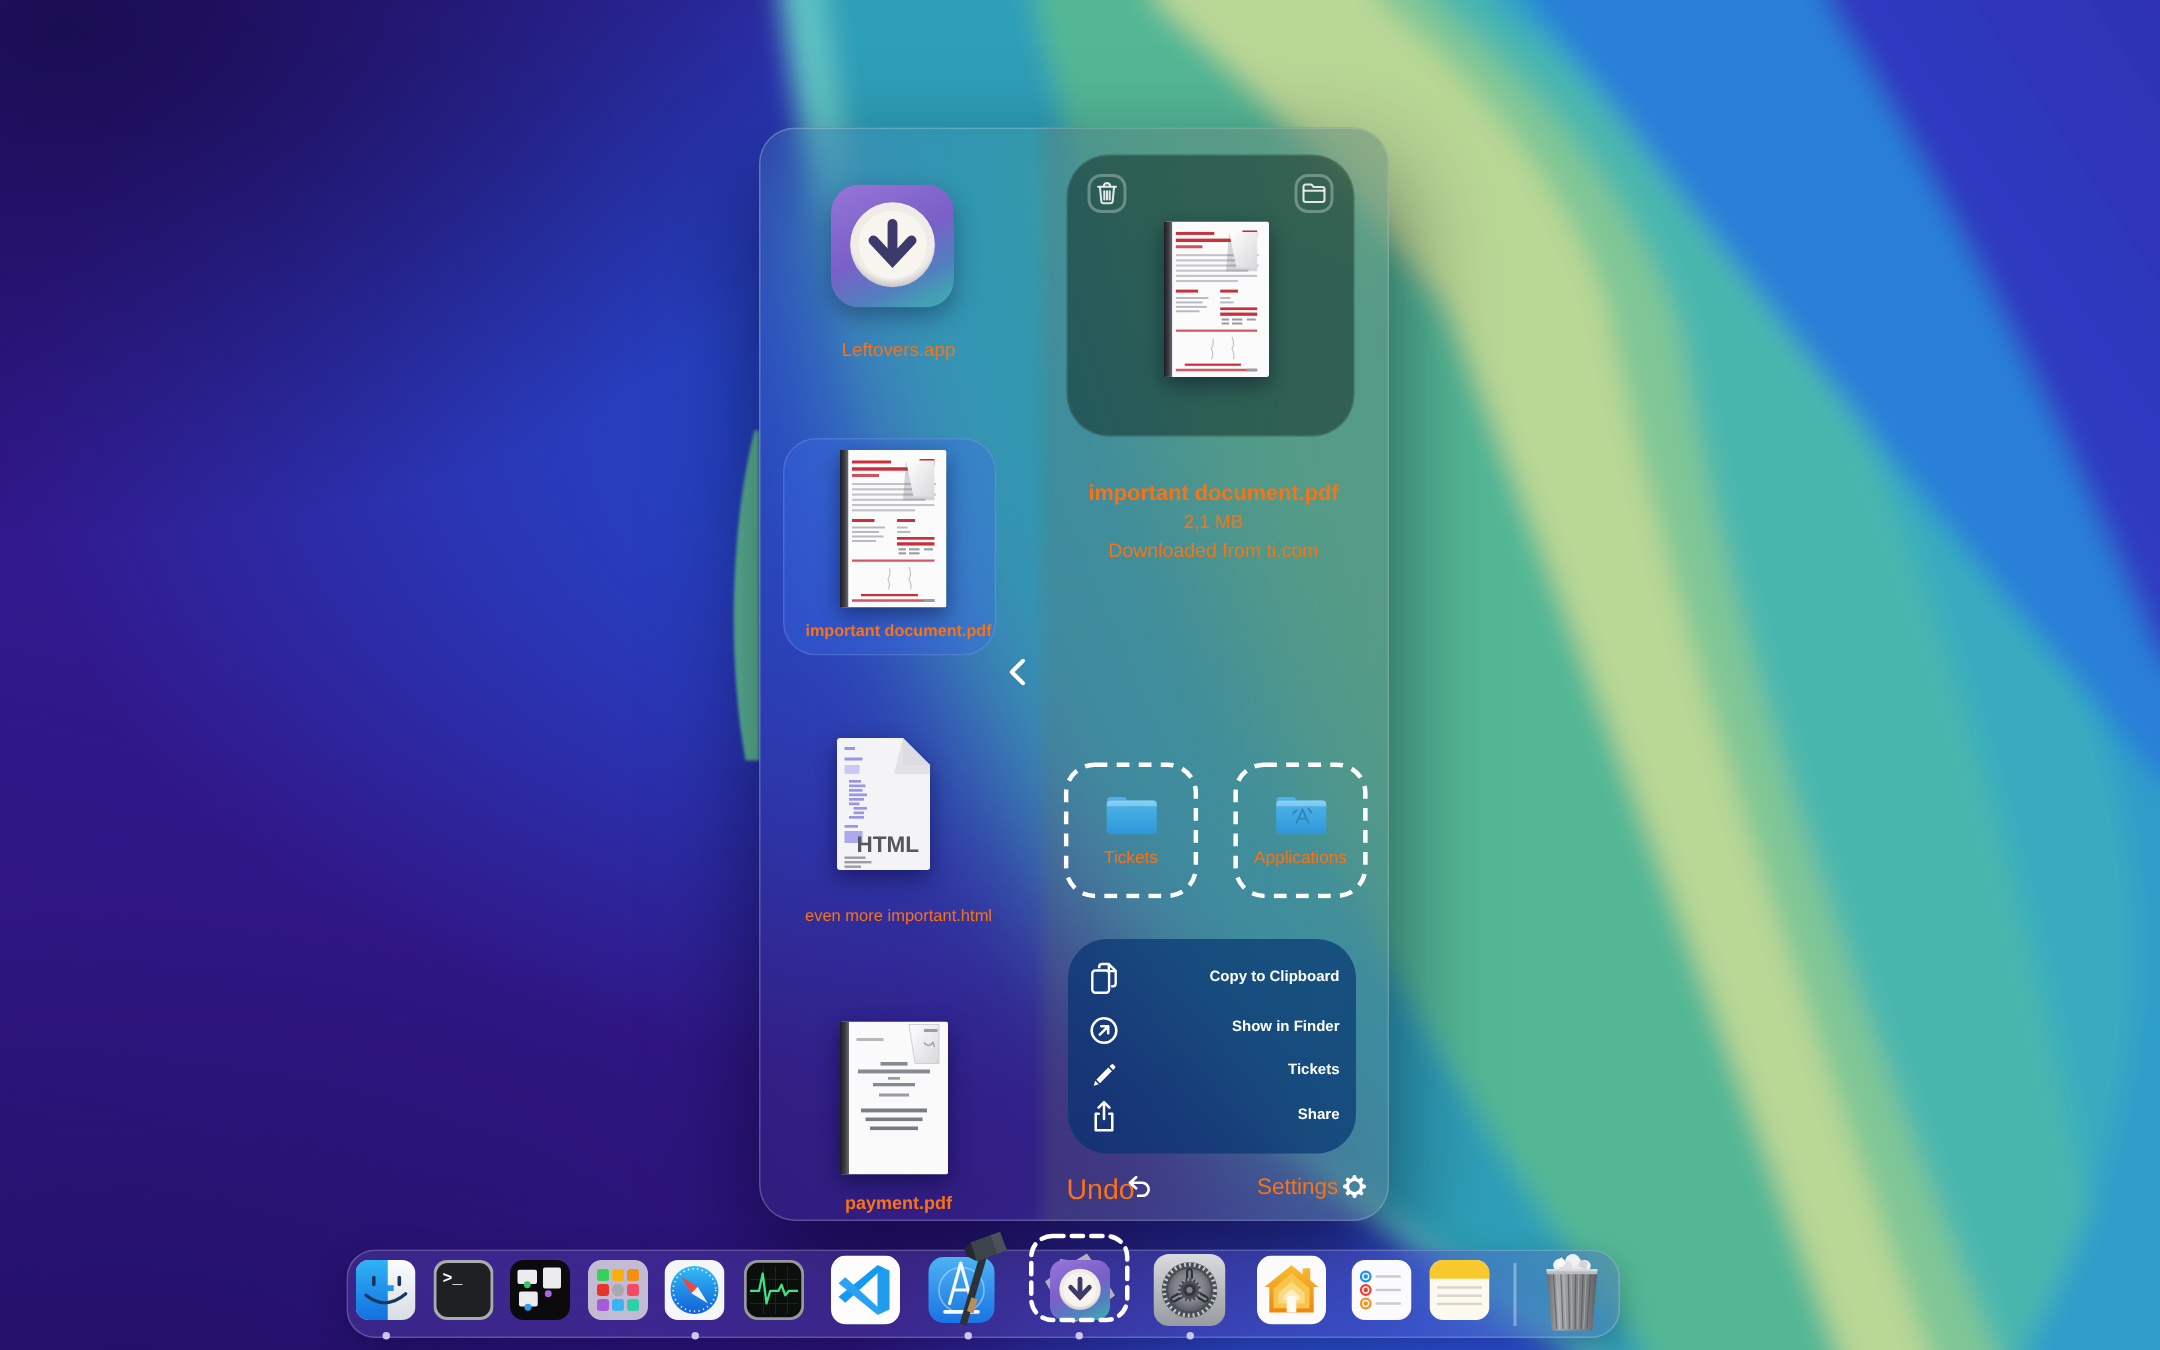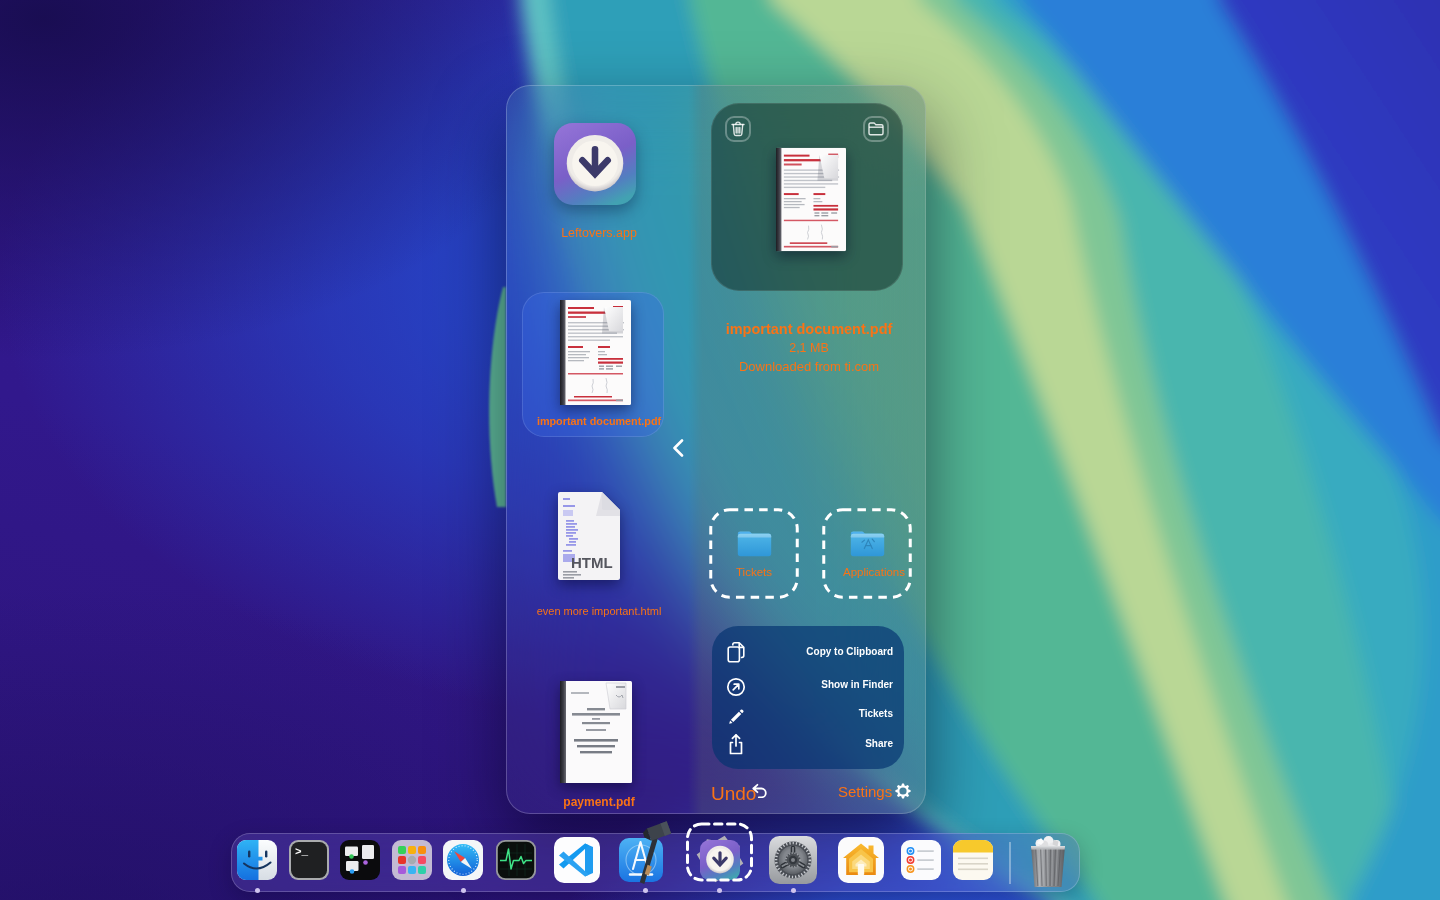--- a/index.html
+++ b/index.html
@@ -280,21 +280,21 @@
         <rect x="1.75" y="1.75" width="86.5" height="87.5" rx="19" fill="none" stroke="#fff" stroke-width="3" stroke-dasharray="8.5 6.2"></rect>
       </svg>
   <svg width="35" height="28" viewBox="0 0 44 35" style="position:absolute;left:27.5px;top:21px;">
         <use href="#folder"></use>
         <g transform="translate(14,10.5)" stroke="#2e86bc" stroke-width="1.5" fill="none" stroke-linecap="round">
           <path d="M4,14 L9,3 L14,14"></path>
           <path d="M5.8,10.4 L12.2,10.4"></path>
           <path d="M1,6 l3.2,-2.6 M14,2 l2.6,3.4"></path>
         </g>
       </svg>
-  <div class="lbl" style="left:0;width:104px;top:58px;font-size:11.5px;">Applications</div>
+  <div class="lbl" style="left:0;width:90px;top:58px;font-size:11.5px;">Applications</div>
     </div>
   <div class="menu">
   <div class="mrow" style="top:20px;">Copy to Clipboard</div>
   <div class="mrow" style="top:52.5px;">Show in Finder</div>
   <div class="mrow" style="top:81.5px;">Tickets</div>
   <div class="mrow" style="top:112px;">Share</div>
   <svg class="micon" style="top:15px;" width="20" height="24" viewBox="0 0 20 24">
         <g stroke="#fff" stroke-width="1.6" fill="none" stroke-linejoin="round">
           <path d="M6.8,4.5 L6.8,3.6 a1.9,1.9 0 0 1 1.9,-1.9 L13.2,1.7 L17.8,6.3 L17.8,14.6 a1.9,1.9 0 0 1 -1.9,1.9 L14.8,16.5"></path>
           <path d="M13.2,2 L13.2,5.4 a1,1 0 0 0 1,1 L17.6,6.4"></path>

